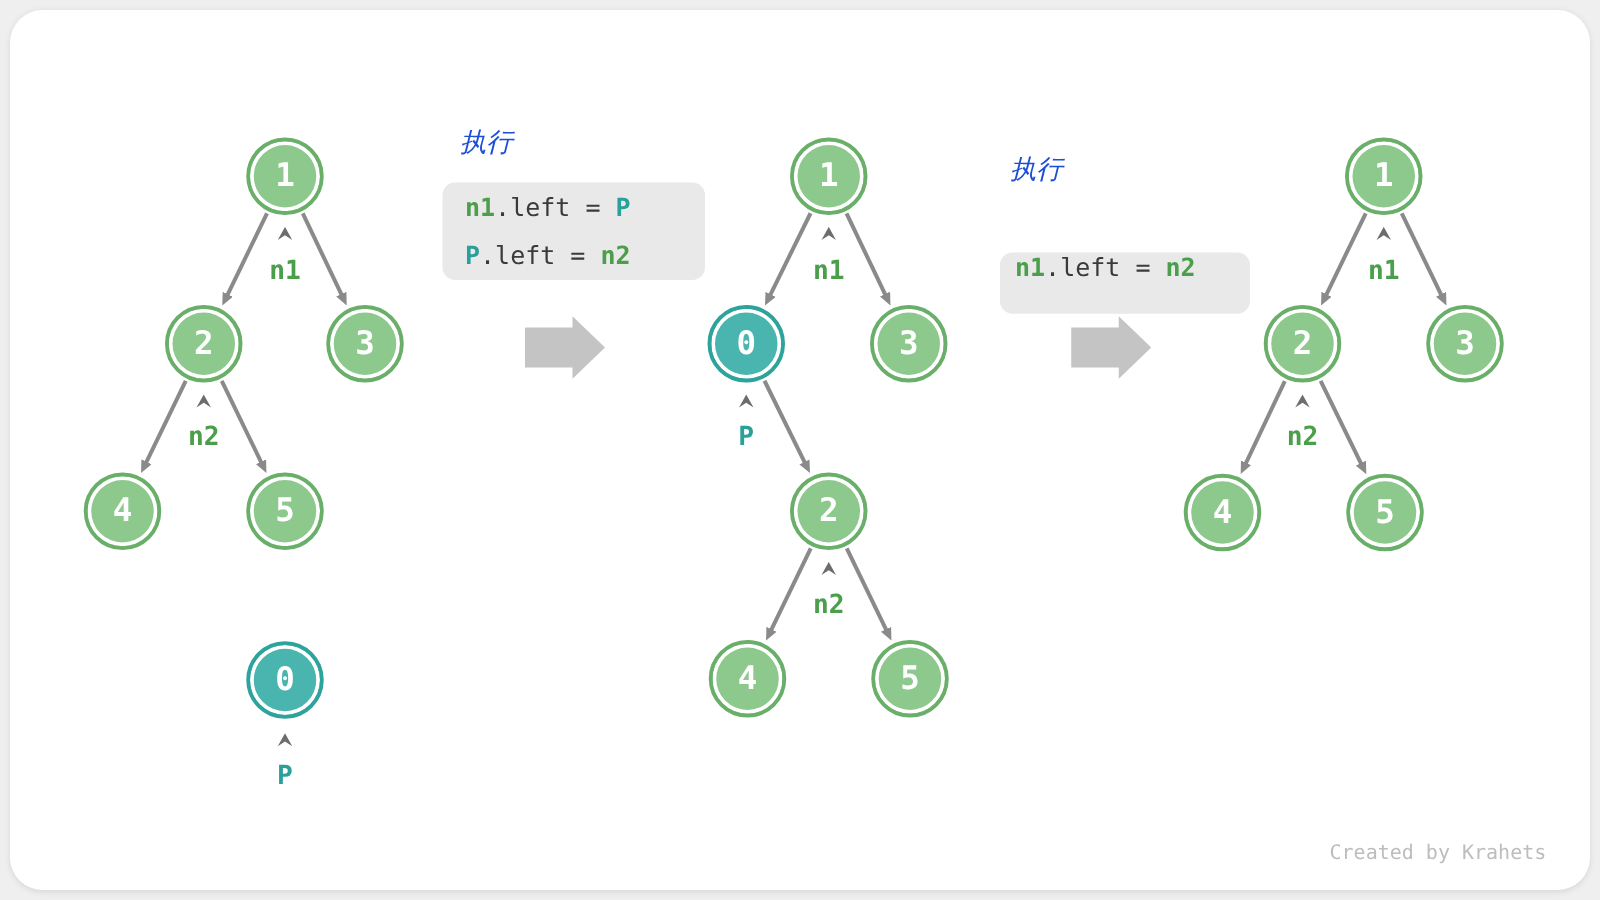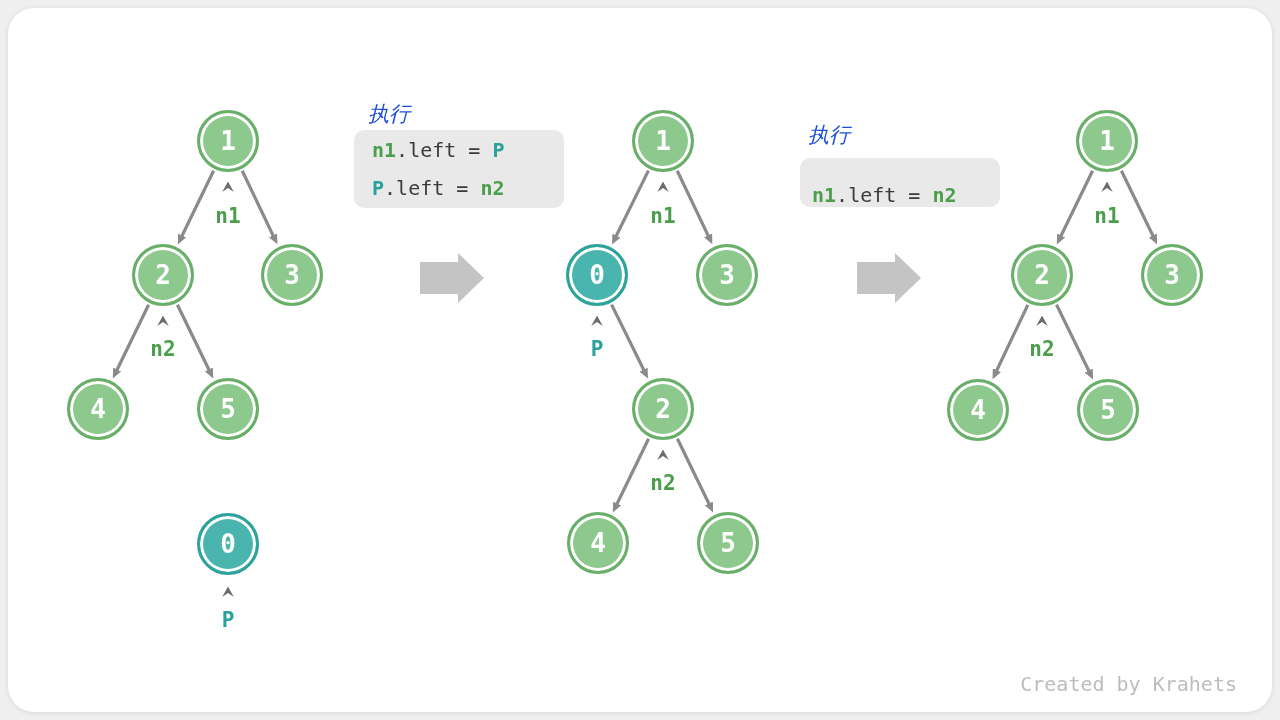--- a/index.html
+++ b/index.html
@@ -40,28 +40,28 @@
     position:absolute;font-size:21px;color:#1d4ed8;
     font-family:"Liberation Sans",sans-serif;white-space:nowrap;font-style:italic;
   }
   .code-box{
     position:absolute;box-sizing:border-box;
     background:var(--code-bg);border-radius:10px;
     font-family:"DejaVu Sans Mono",monospace;font-size:20px;color:#3a3a3a;
     padding:1px 14px 0 18px;
   }
   .code-line{height:38px;line-height:38px;white-space:pre;}
-  .code-box.single{display:flex;align-items:flex-end;padding:0 14px 0 12px;}
+  .code-box.single{display:flex;align-items:flex-start;padding:0 14px 0 12px;margin-top:44px;}
   .code-box.single .code-line{height:auto;line-height:normal;}
   .tg{color:var(--label-green);font-weight:bold;}
   .tt{color:var(--label-teal);font-weight:bold;}
   .tp{color:#3a3a3a;}
   .watermark{
     position:absolute;right:43px;top:672px;
-    font-family:"DejaVu Sans Mono",monospace;font-size:20px;color:#bdbdbd;
+    font-family:"DejaVu Sans Mono",monospace;font-size:16px;color:#bdbdbd;
     white-space:nowrap;
   }
 </style>
 </head>
 <body>
 
 <div class="card"></div>
 
 <div id="diagram">
   <svg id="edges" width="1280" height="720" viewBox="0 0 1280 720">
@@ -81,21 +81,21 @@
       <line x1="677.4024619192977" y1="438.69122918747524" x2="709.6695939208938" y2="505.21116285230426" class="edge" marker-end="url(#ah)"></line>
       <line x1="1092.5975380807024" y1="170.69122918747522" x2="1060.330406079106" y2="237.21116285230426" class="edge" marker-end="url(#ah)"></line>
       <line x1="1121.4024619192976" y1="170.69122918747522" x2="1153.669593920894" y2="237.21116285230426" class="edge" marker-end="url(#ah)"></line>
       <line x1="1027.863656482131" y1="304.81884960800477" x2="995.9917099318332" y2="372.0487368625394" class="edge" marker-end="url(#ah)"></line>
       <line x1="1056.4939343561632" y1="304.64668391033365" x2="1089.5531744557925" y2="372.26785684139355" class="edge" marker-end="url(#ah)"></line>
       <polygon points="420,262 458,262 458,253 484,278 458,303 458,294 420,294" fill="#c4c4c4"></polygon>
       <polygon points="857,262 895,262 895,253 921,278 895,303 895,294 857,294" fill="#c4c4c4"></polygon>
     </svg>
 
   <div class="exec-title" style="left:368px;top:100px">执行</div>
-  <div class="code-box" style="left:354px;top:130px;width:210px;height:78px">
+  <div class="code-box" style="left:354px;top:146px;width:210px;height:78px">
     <div class="code-line"><span class="tg">n1</span><span class="tp">.left = </span><span class="tt">P</span></div>
     <div class="code-line"><span class="tt">P</span><span class="tp">.left = </span><span class="tg">n2</span></div>
   </div>
 
   <div class="exec-title" style="left:808px;top:121px">执行</div>
   <div class="code-box single" style="left:800px;top:158px;width:200px;height:49px">
     <div class="code-line"><span class="tg">n1</span><span class="tp">.left = </span><span class="tg">n2</span></div>
   </div>
 
   <div class="watermark">Created by Krahets</div>

